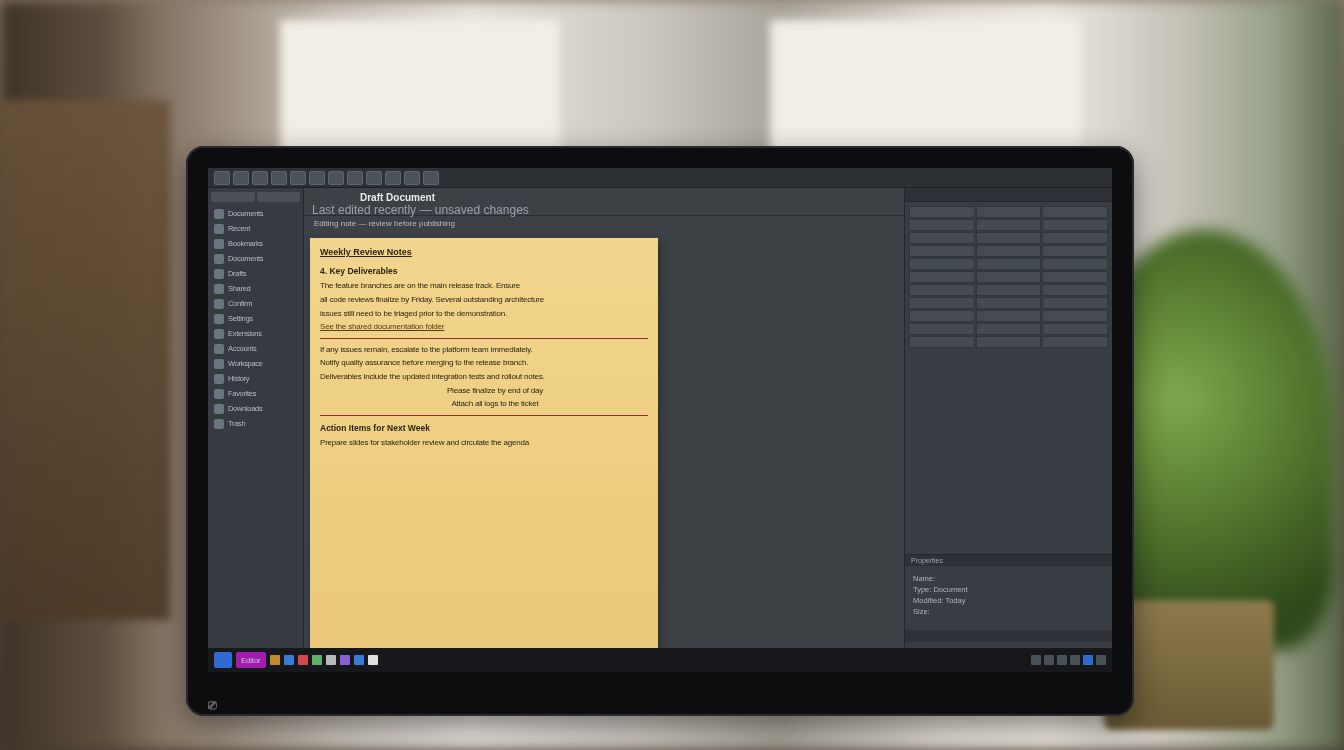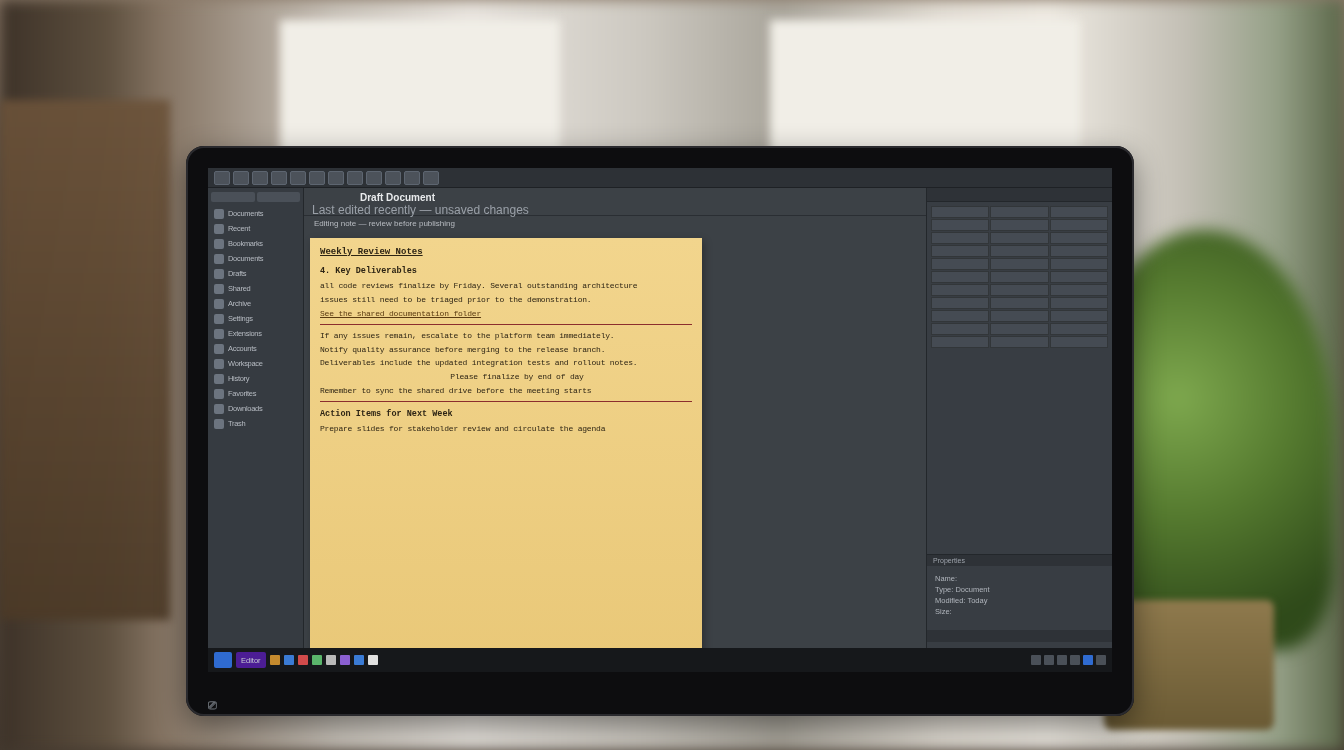--- a/index.html
+++ b/index.html
@@ -120,40 +120,40 @@
     flex:1;
     overflow:hidden;
   }
   .pre-note-line { padding:3px 10px; font-size:8px; color:#b8bcc2; }
 
   
   .note {
     position:absolute;
     left: 6px;
     top: 22px;
-    width: 392px;
+    width: 348px;
     bottom: -20px;
     background: linear-gradient(#f2d58d, #e9c878);
     color: #2d2414;
     padding: 8px 10px;
     font-size: 8px;
     line-height: 1.45;
     box-shadow: 2px 3px 8px rgba(0,0,0,.3);
-    font-family: Liberation Mono, monospace;
+    font-family: Liberation Sans, sans-serif;
   }
   .note-h1 { font-size:9px; font-weight:bold; text-decoration:underline; margin-bottom:4px; }
   .note-line { margin:2px 0; letter-spacing:-.2px; }
   .note-h2 { font-size:8.5px; font-weight:bold; margin:6px 0 3px; }
   .note-rule { border:0; border-top:1px solid #8b2e2e; margin:5px 0; }
   .note-indent { margin-left:22px; }
   .note-center { text-align:center; }
 
   
   .rightpanel {
-    width: 186px;
+    width: 208px;
     background: #383d43;
     border-left: 1px solid #23272b;
     display:flex;
     flex-direction:column;
   }
   .rp-top { height:14px; background:#2e3237; border-bottom:1px solid #23272b;}
   .rp-grid {
     flex:0 0 auto;
     padding:4px;
   }
@@ -176,21 +176,21 @@
     left:0; right:0; bottom:0;
     height:24px;
     background:#16181b;
     display:flex;
     align-items:center;
     padding:0 6px;
     gap:4px;
   }
   .start { width:18px; height:16px; background:#2f6bd1; border-radius:2px; }
   .tb-item { height:16px; padding:0 5px; display:flex; align-items:center;
-    background:#4c1d95; border-radius:2px; color:#c6cbd2; font-size:7.5px;}
+    background:#a21caf; border-radius:2px; color:#c6cbd2; font-size:7.5px;}
   .tb-icon { width:10px; height:10px; border-radius:1px; }
   .tb-fill { flex:1; }
   .tray { display:flex; gap:3px; align-items:center; }
   .tray .tb-icon { background:#4a5058; }
 
   .chin {
     position:absolute;
     left:22px; right:22px; bottom:2px;
     height:18px;
     display:flex; align-items:center;
@@ -251,21 +251,21 @@
         <div class="sb-item">
             <span class="sb-icon"></span>
             <span class="sb-label">Drafts</span>
           </div>
         <div class="sb-item">
             <span class="sb-icon"></span>
             <span class="sb-label">Shared</span>
           </div>
         <div class="sb-item">
             <span class="sb-icon"></span>
-            <span class="sb-label">Archive</span>
+            <span class="sb-label">Confirm</span>
           </div>
         <div class="sb-item">
             <span class="sb-icon"></span>
             <span class="sb-label">Settings</span>
           </div>
         <div class="sb-item">
             <span class="sb-icon"></span>
             <span class="sb-label">Extensions</span>
           </div>
         <div class="sb-item">
@@ -298,29 +298,30 @@
         <div class="editor-header">
           <div class="doc-title">Draft Document</div>
           <div class="doc-sub">Last edited recently — unsaved changes</div>
         </div>
         <div class="editor-body">
           <div class="pre-note-line">Editing note — review before publishing</div>
 
           <div class="note">
             <div class="note-h1">Weekly Review Notes</div>
             <div class="note-h2">4. Key Deliverables</div>
+            <div class="note-line">The feature branches are on the main release track. Ensure</div>
             <div class="note-line">all code reviews finalize by Friday. Several outstanding architecture</div>
             <div class="note-line">issues still need to be triaged prior to the demonstration.</div>
             <div class="note-line" style="text-decoration:underline; color:#5a3a10;">See the shared documentation folder</div>
             <hr class="note-rule">
             <div class="note-line">If any issues remain, escalate to the platform team immediately.</div>
             <div class="note-line">Notify quality assurance before merging to the release branch.</div>
             <div class="note-line">Deliverables include the updated integration tests and rollout notes.</div>
             <div class="note-line note-indent note-center">Please finalize by end of day</div>
-            <div class="note-line">Remember to sync the shared drive before the meeting starts</div>
+            <div class="note-line note-indent note-center">Attach all logs to the ticket</div>
             <hr class="note-rule">
             <div class="note-h2">Action Items for Next Week</div>
             <div class="note-line">Prepare slides for stakeholder review and circulate the agenda</div>
           </div>
         </div>
       </div>
 
       <div class="rightpanel">
         <div class="rp-top"></div>
         <div class="rp-grid">

